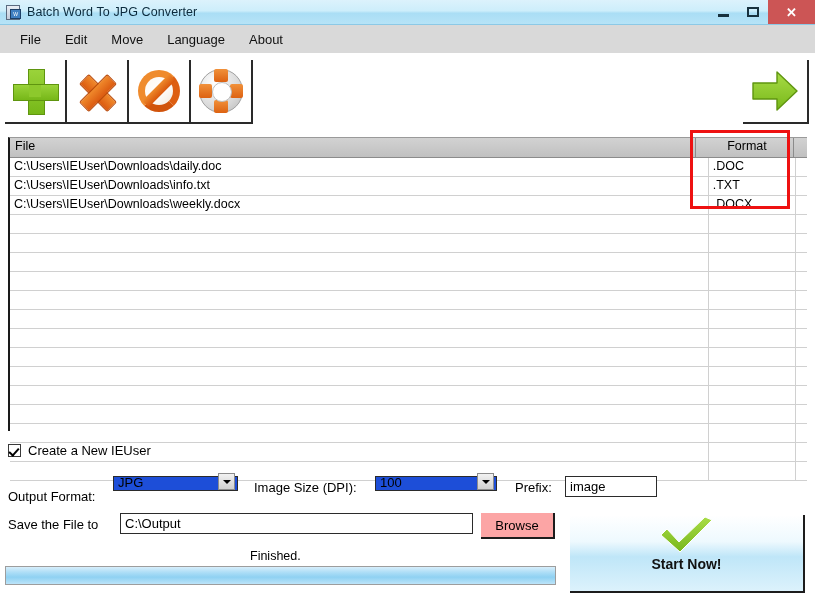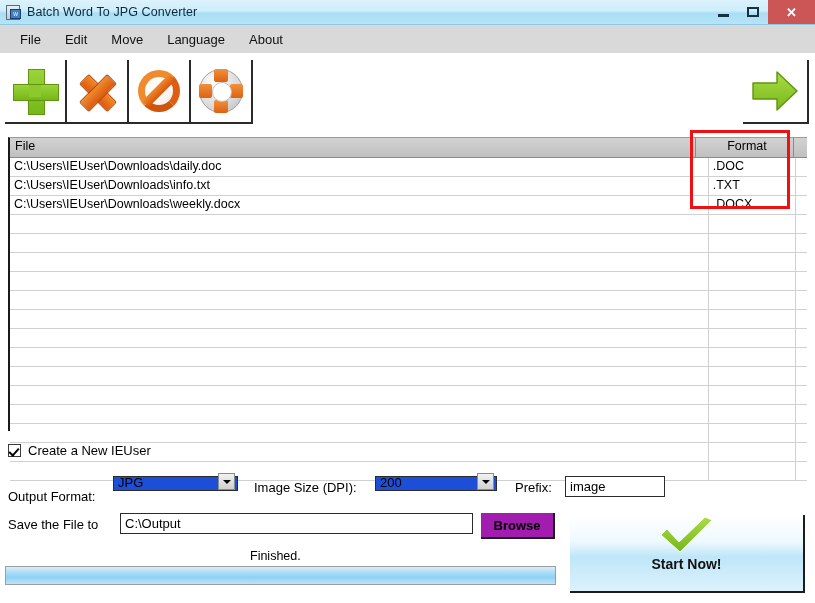--- a/index.html
+++ b/index.html
@@ -206,25 +206,25 @@
   }
   .textbox {
     position: absolute; height: 21px;
     border: 1px solid #2b2b2b; background: #ffffff;
     box-sizing: border-box; font-size: 13px; color: #000;
     padding: 2px 0 0 4px;
   }
   .btn-browse {
     position: absolute; left: 481px; top: 513px;
     width: 74px; height: 26px;
-    background: #a21caf;
+    background: #fca5a5;
     border-right: 2px solid #1c1c1c; border-bottom: 2px solid #1c1c1c;
     box-sizing: border-box;
     font-size: 13px; color: #000;
-    display: flex; align-items: center; justify-content: center; font-weight: bold;
+    display: flex; align-items: center; justify-content: center;
   }
 
   .status {
     position: absolute; left: 250px; top: 549px;
     font-size: 12.5px; color: #000;
   }
   .progress {
     position: absolute; left: 5px; top: 566px;
     width: 551px; height: 19px;
     border: 1px solid #9d9d9d; background: #fafafa;
@@ -433,28 +433,28 @@
   <div class="lbl-static" style="left:8px; top:480px;margin-top:9px;">Output Format:</div>
   <div class="combo" style="left:113px; top:476px; width:125px;">
     <div class="val">JPG</div>
     <div class="arrow">
         <b></b>
       </div>
   </div>
 
   <div class="lbl-static" style="left:254px; top:480px;">Image Size (DPI):</div>
   <div class="combo" style="left:375px; top:476px; width:122px;">
-    <div class="val">200</div>
+    <div class="val">100</div>
     <div class="arrow">
         <b></b>
       </div>
   </div>
 
   <div class="lbl-static" style="left:515px; top:480px;">Prefix:</div>
-  <div class="textbox" style="left:565px; top:476px; width:100px;">image</div>
+  <div class="textbox" style="left:565px; top:476px; width:92px;">image</div>
 
   <div class="lbl-static" style="left:8px; top:517px;">Save the File to</div>
   <div class="textbox" style="left:120px; top:513px; width:353px;">C:\Output</div>
   <div class="btn-browse">Browse</div>
 
   <div class="status">Finished.</div>
   <div class="progress">
     <div class="fill" id="progress-fill" style="width: 100%;"></div>
   </div>
 

